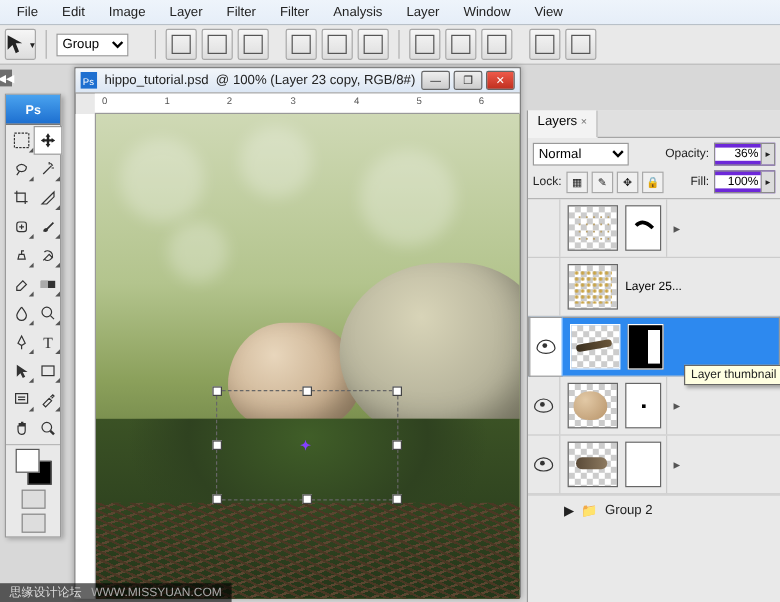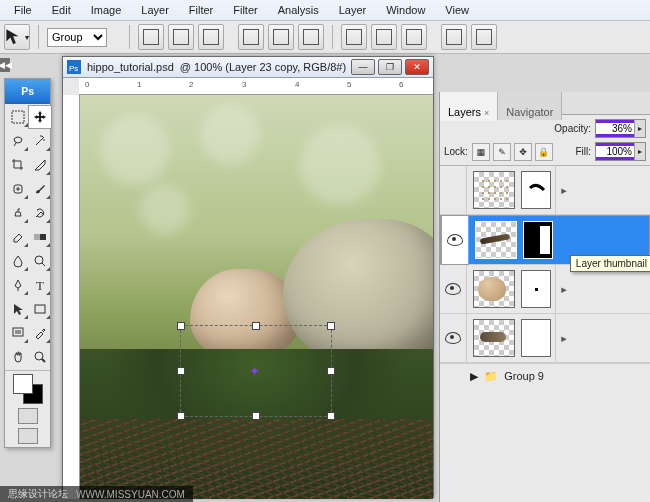--- a/index.html
+++ b/index.html
@@ -42,21 +42,21 @@
 .nest{position:absolute;left:0;right:0;bottom:0;height:150px;background:radial-gradient(ellipse at 50% 10%,#405e28 0%,#2f4220 40%,transparent 60%),linear-gradient(#3b5225 0%,#24361a 100%)}
 .twigs{position:absolute;left:0;right:0;bottom:0;height:80px;background:repeating-linear-gradient(25deg,#4a3824 0 2px,transparent 2px 6px),repeating-linear-gradient(-20deg,#5a4630 0 2px,transparent 2px 7px)}
 .egg{position:absolute;left:110px;bottom:140px;width:110px;height:90px;border-radius:55px 55px 55px 55px/60px 60px 45px 45px;background:radial-gradient(circle at 35% 30%,#e8d6bc,#c8ae8e 60%,#a88f6d 100%);box-shadow:inset -10px -10px 20px rgba(0,0,0,.25)}
 .hippo{position:absolute;right:-20px;bottom:130px;width:170px;height:150px;border-radius:60% 50% 50% 60%;background:radial-gradient(circle at 40% 30%,#d8d4b8,#b5b29a 55%,#8a886f 100%);box-shadow:inset -15px -15px 25px rgba(0,0,0,.25)}
 .transform{position:absolute;left:100px;top:230px;width:150px;height:90px;border:1px dashed #666}
 .thandle{position:absolute;width:6px;height:6px;border:1px solid #444;background:#fff}
 .tcenter{position:absolute;left:calc(50% - 6px);top:calc(50% - 6px);width:12px;height:12px;color:#843fff;font-weight:bold}
 .wm{position:absolute;left:0;bottom:0;height:16px;background:rgba(0,0,0,.6);color:#ddd;font-size:10px;padding:0 8px;display:flex;align-items:center;gap:8px}
 .panels{position:absolute;right:0;top:92px;width:210px;bottom:0;background:#e9e9e9;border-left:1px solid #9a9a9a;display:flex;flex-direction:column}
 .ptabs{display:flex;height:22px;background:#e0e0e0;border-bottom:1px solid #a5a5a5}
-.ptab{padding:14px 8px;border-right:1px solid #b5b5b5;color:#555;background:#dadada}
+.ptab{padding:3px 8px;border-right:1px solid #b5b5b5;color:#555;background:#dadada}
 .ptab.act{background:#f3f3f3;color:#000;border-bottom:1px solid #f3f3f3;margin-bottom:-1px}
 .ptab .hide{font-size:9px;margin-left:3px;color:#777}
 .pcontrols{padding:4px;border-bottom:1px solid #b5b5b5;display:flex;flex-direction:column;gap:4px}
 .prow{display:flex;align-items:center;gap:4px}
 .prow .lab{font-size:10px}
 .numfield{display:flex;align-items:center;border:1px solid #8c8c8c;height:17px;background:#6d28d9}
 .numfield input{width:34px;border:none;font-size:10px;text-align:right;padding:0 2px}
 .numfield .arr{width:10px;height:17px;background:#dcdcdc;border-left:1px solid #a0a0a0;display:flex;align-items:center;justify-content:center;font-size:8px}
 .lockicons{display:flex;gap:3px}
 .lockicon{width:16px;height:16px;border:1px solid #a8a8a8;background:#f0f0f0;display:flex;align-items:center;justify-content:center;font-size:9px}
@@ -354,24 +354,24 @@
 </div>
 
 <div class="wm">
   <span>思缘设计论坛</span>
   <span style="color:#aaa">WWW.MISSYUAN.COM</span>
 </div>
 
 <div class="panels">
   <div class="ptabs">
     <div class="ptab act"><span>Layers</span><span class="hide">×</span></div>
-    <div class="ptab">Navigator</div>
   </div>
   <div class="pcontrols">
     <div class="prow">
+      <select class="sel" style="width:80px"><option>Normal</option></select>
       <div style="flex:1"></div>
       <span class="lab">Opacity:</span>
       <div class="numfield">
           <input value="36%" style="">
           <div class="arr">▸</div>
         </div>
     </div>
     <div class="prow">
       <span class="lab">Lock:</span>
       <div class="lockicons">
@@ -394,20 +394,27 @@
       <div class="thumb checker">
           <div style="position:absolute;inset:6px;background:radial-gradient(circle,#b9a06b 1px,transparent 1px) 0 0/6px 6px"></div>
         </div>
       <div class="mask">
           <svg width="20" height="20">
             <path d="M4 8 Q10 2 18 10" stroke="#000" fill="none" stroke-width="3"></path>
           </svg>
         </div>
       <div class="rchev">▸</div>
     </div>
+    <div class="lrow">
+      <div class="viscol"></div>
+      <div class="thumb checker">
+          <div style="position:absolute;inset:4px;background:radial-gradient(circle,#caa548 1px,transparent 2px) 0 0/5px 5px"></div>
+        </div>
+      <span class="lname">Layer 25...</span>
+    </div>
     <div class="lrow sel" style="position:relative">
       <div class="viscol sel">
           <div class="eye"></div>
         </div>
       <div class="thumb checker sel">
           <div style="position:absolute;left:4px;top:14px;width:30px;height:6px;background:linear-gradient(90deg,#3a2f1f,#6a563a);border-radius:3px;transform:rotate(-10deg)"></div>
         </div>
       <div class="mask sel" style="background:#000">
           <div style="width:10px;height:28px;background:#fff;margin-left:14px"></div>
         </div>
@@ -431,16 +438,16 @@
         </div>
       <div class="thumb checker">
           <div style="position:absolute;left:6px;top:12px;width:26px;height:10px;background:linear-gradient(90deg,#5a4a38,#8d7a60);border-radius:5px"></div>
         </div>
       <div class="mask"></div>
       <div class="rchev">▸</div>
     </div>
     <div class="grouprow">
       <span>▶</span>
       <span>📁</span>
-      <span>Group 9</span>
+      <span>Group 2</span>
     </div>
   </div>
 </div>
 
 </body></html>

